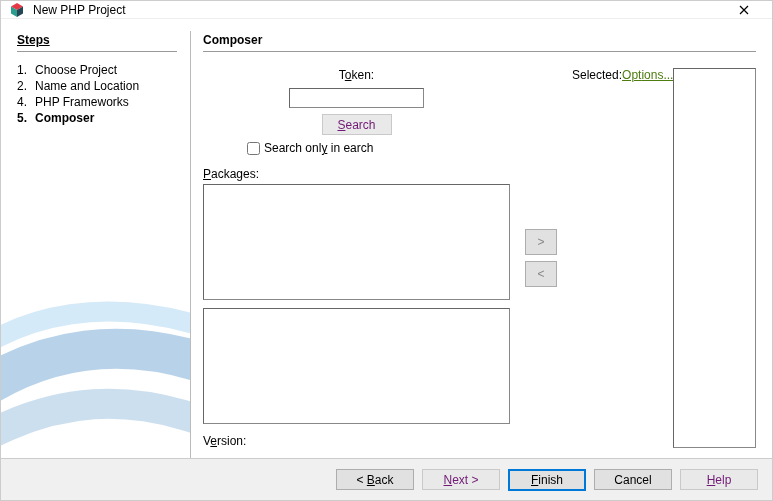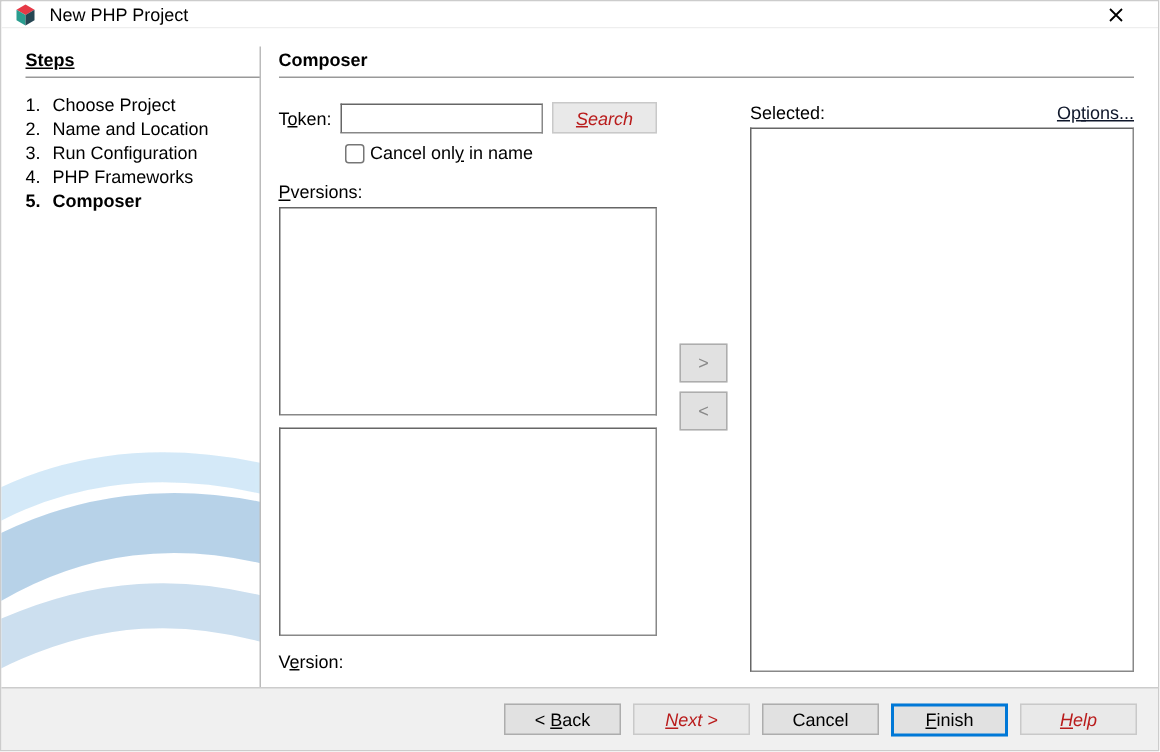--- a/index.html
+++ b/index.html
@@ -57,44 +57,44 @@
   .steps-list li { padding: 1px 0; }
   .steps-list li.current { font-weight: bold; }
   .steps-list .num { display: inline-block; width: 18px; }
   
   .right-col { flex: 1; padding: 14px 16px 10px 12px; position: relative; }
   .panel-head { font-weight: bold; margin-bottom: 4px; }
   .panel-underline { height: 1px; background: #999; margin-bottom: 16px; }
   .composer-body { display: flex; gap: 12px; height: 380px; }
   .left-sub { flex: 1; display: flex; flex-direction: column; }
   .mid-sub { width: 38px; display: flex; flex-direction: column; justify-content: center; align-items: center; gap: 6px; }
-  .right-sub { width: 256px; display: flex; flex-direction: column; justify-content: center; }
-  
-  .row { display: flex; align-items: center; gap: 6px; margin-bottom: 6px; }
+  .right-sub { width: 184px; display: flex; flex-direction: row; justify-content: center; }
+  
+  .row { display: flex; align-items: center; gap: 6px; margin-bottom: 6px; flex-direction: column; }
   .lbl { }
   .mn { text-decoration: underline; }
   .text-input {
     height: 20px;
     border: 1px solid #888;
     border-top-color: #666;
     border-left-color: #666;
     padding: 0 4px;
     font: inherit;
     background: #fff;
   }
   .btn {
     height: 21px;
     min-width: 70px;
     font: inherit;
     padding: 0 10px;
     background: #e1e1e1;
     border: 1px solid #adadad;
     cursor: default;
   }
-  .btn:disabled { color: #b91c1c; background: #e9e9e9; border-color: #c9c9c9; font-style: italic; }
+  .btn:disabled { color: #701a75; background: #e9e9e9; border-color: #c9c9c9; }
   .btn.default { border: 2px solid #0078d7; background: #e1e1e1; padding: 0 9px; height: 22px; }
   .chk-row { display: flex; align-items: center; gap: 4px; padding-left: 44px; margin-bottom: 12px; }
   input[type=checkbox] { width: 13px; height: 13px; margin: 0; }
   .section-label { margin-bottom: 3px; }
   .listbox {
     border: 1px solid #888;
     border-top-color: #666;
     border-left-color: #666;
     background: #fff;
     flex: 1;
@@ -124,21 +124,21 @@
     pointer-events: none;
   }
   .mid-btn {
     width: 32px; height: 26px;
     font: inherit;
     background: #e1e1e1;
     border: 1px solid #adadad;
     color: #888;
   }
   .sel-head { display: flex; align-items: baseline; justify-content: space-between; margin-bottom: 3px; }
-  .link { color: #0f172a; text-decoration: underline; cursor: pointer; }
+  .link { color: #4d7c0f; text-decoration: underline; cursor: pointer; }
   .sel-box { flex: 1; border: 1px solid #888; border-top-color:#666; border-left-color:#666; background: #fff; }
   
   .button-bar {
     height: 42px;
     border-top: 1px solid #ccc;
     background: #f0f0f0;
     display: flex;
     align-items: center;
     justify-content: flex-end;
     gap: 8px;
@@ -175,21 +175,20 @@
     </span>
   </div>
 
   <div class="content">
     <div class="steps-col">
       <div class="steps-head">Steps</div>
       <div class="steps-underline"></div>
       <ol class="steps-list">
         <li><span class="num">1.</span><span>Choose Project</span></li>
         <li><span class="num">2.</span><span>Name and Location</span></li>
-        <li><span class="num">3.</span><span>Run Configuration</span></li>
         <li><span class="num">4.</span><span>PHP Frameworks</span></li>
         <li class="current"><span class="num">5.</span><span>Composer</span></li>
       </ol>
       <svg class="swoosh" viewBox="0 0 320 220">
         <path d="M-20 160 C 80 60, 200 40, 340 120" stroke="#1b6fb8" stroke-width="40" fill="none" opacity="0.35"></path>
         <path d="M-20 200 C 100 110, 200 100, 340 180" stroke="#1b6fb8" stroke-width="30" fill="none" opacity="0.25"></path>
         <path d="M-20 120 C 60 30, 180 0, 340 80" stroke="#9fd0f0" stroke-width="20" fill="none" opacity="0.5"></path>
       </svg>
     </div>
 
@@ -199,23 +198,23 @@
 
       <div class="composer-body">
         <div class="left-sub">
           <div class="row">
             <span class="lbl"><span>T</span><span class="mn">o</span><span>ken:</span></span>
             <input type="text" class="text-input" style="width: 135px;" value="">
             <button class="btn" disabled=""><span class="mn">S</span><span>earch</span></button>
           </div>
           <div class="chk-row">
             <input type="checkbox" style="">
-            <span><span>Cancel onl</span><span class="mn">y</span><span> in name</span></span>
-          </div>
-          <div class="section-label"><span class="mn">P</span><span>versions:</span></div>
+            <span><span>Search onl</span><span class="mn">y</span><span> in earch</span></span>
+          </div>
+          <div class="section-label"><span class="mn">P</span><span>ackages:</span></div>
           <div class="listbox pkg-list"></div>
           <div class="listbox desc-box"></div>
           <div class="version-row">
             <span><span>V</span><span class="mn">e</span><span>rsion:</span></span>
           </div>
         </div>
 
         <div class="mid-sub">
           <button class="mid-btn" disabled="">&gt;</button>
           <button class="mid-btn" disabled="">&lt;</button>
@@ -228,17 +227,17 @@
           </div>
           <div class="sel-box"></div>
         </div>
       </div>
     </div>
   </div>
 
   <div class="button-bar">
     <button class="btn"><span>&lt; </span><span class="mn">B</span><span>ack</span></button>
     <button class="btn" disabled=""><span class="mn">N</span><span>ext &gt;</span></button>
+    <button class="btn default"><span class="mn">F</span><span>inish</span></button>
     <button class="btn">Cancel</button>
-    <button class="btn default"><span class="mn">F</span><span>inish</span></button>
     <button class="btn" disabled=""><span class="mn">H</span><span>elp</span></button>
   </div>
 </div>
 
 </body></html>

